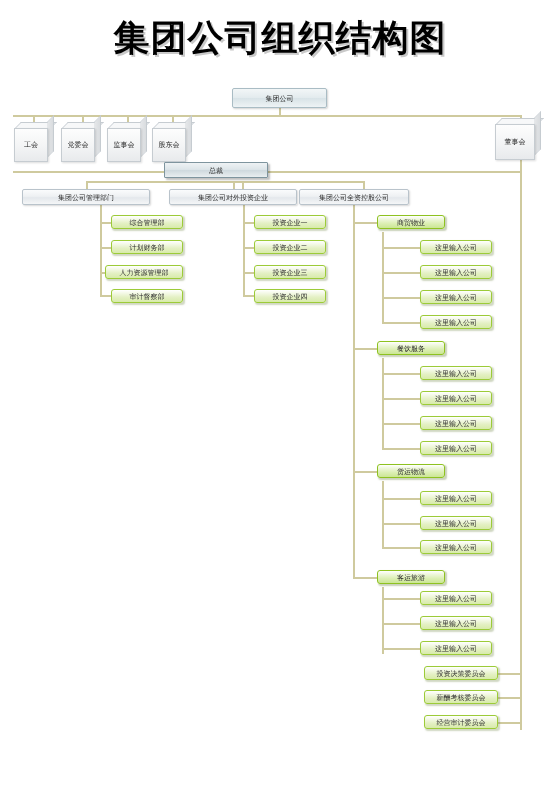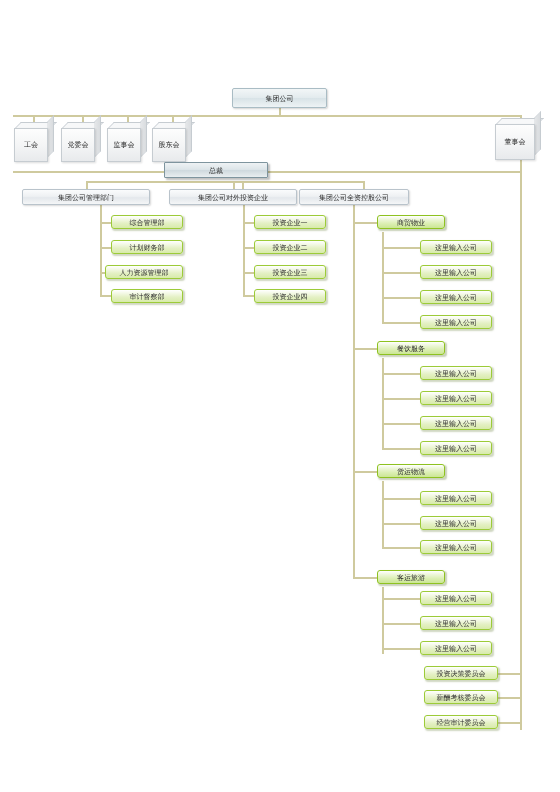--- a/index.html
+++ b/index.html
@@ -79,20 +79,21 @@
     background:linear-gradient(90deg,#e6e8ea 0%,#d9dcdf 100%);
     border:1px solid #c6ccd1;border-left:none;
     transform:skewY(-45deg);transform-origin:top left;
   }
 </style>
 </head>
 <body>
 
 <div id="stage">
 
+  <div class="title">集团公司组织结构图</div>
 
   <div class="ln lnv2" style="left:279px;top:108px;height:8px;"></div>
 
   <div class="ln lnh2" style="left:13px;top:115px;width:508px;"></div>
 
   <div class="ln lnv2" style="left:33px;top:115px;height:8px;"></div>
   <div class="ln lnv2" style="left:82px;top:115px;height:8px;"></div>
   <div class="ln lnv2" style="left:127px;top:115px;height:8px;"></div>
   <div class="ln lnv2" style="left:172px;top:115px;height:8px;"></div>
 

